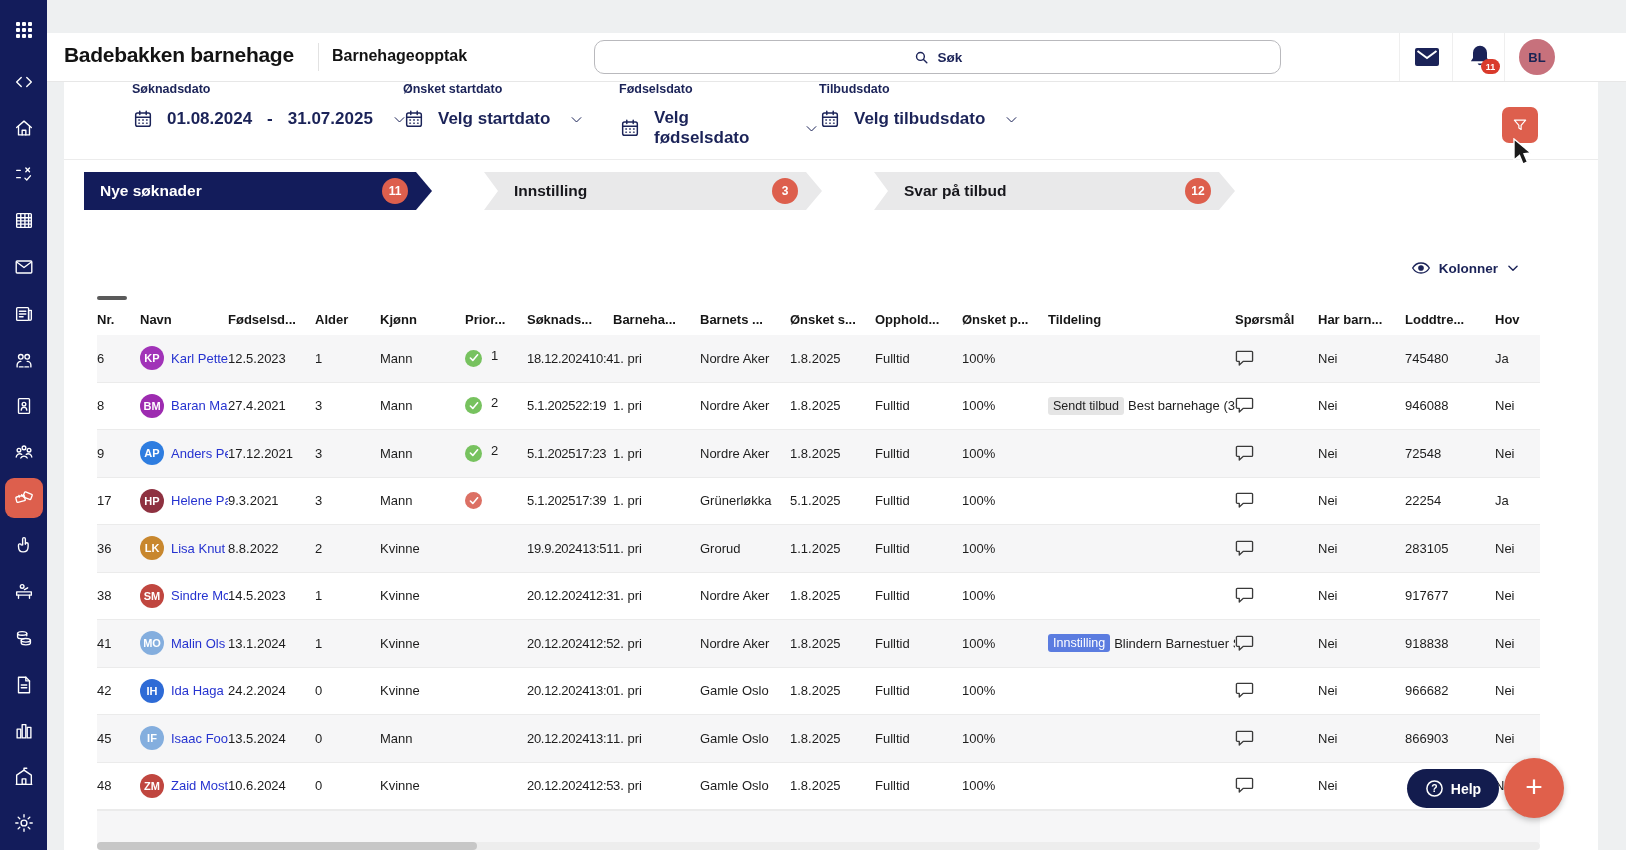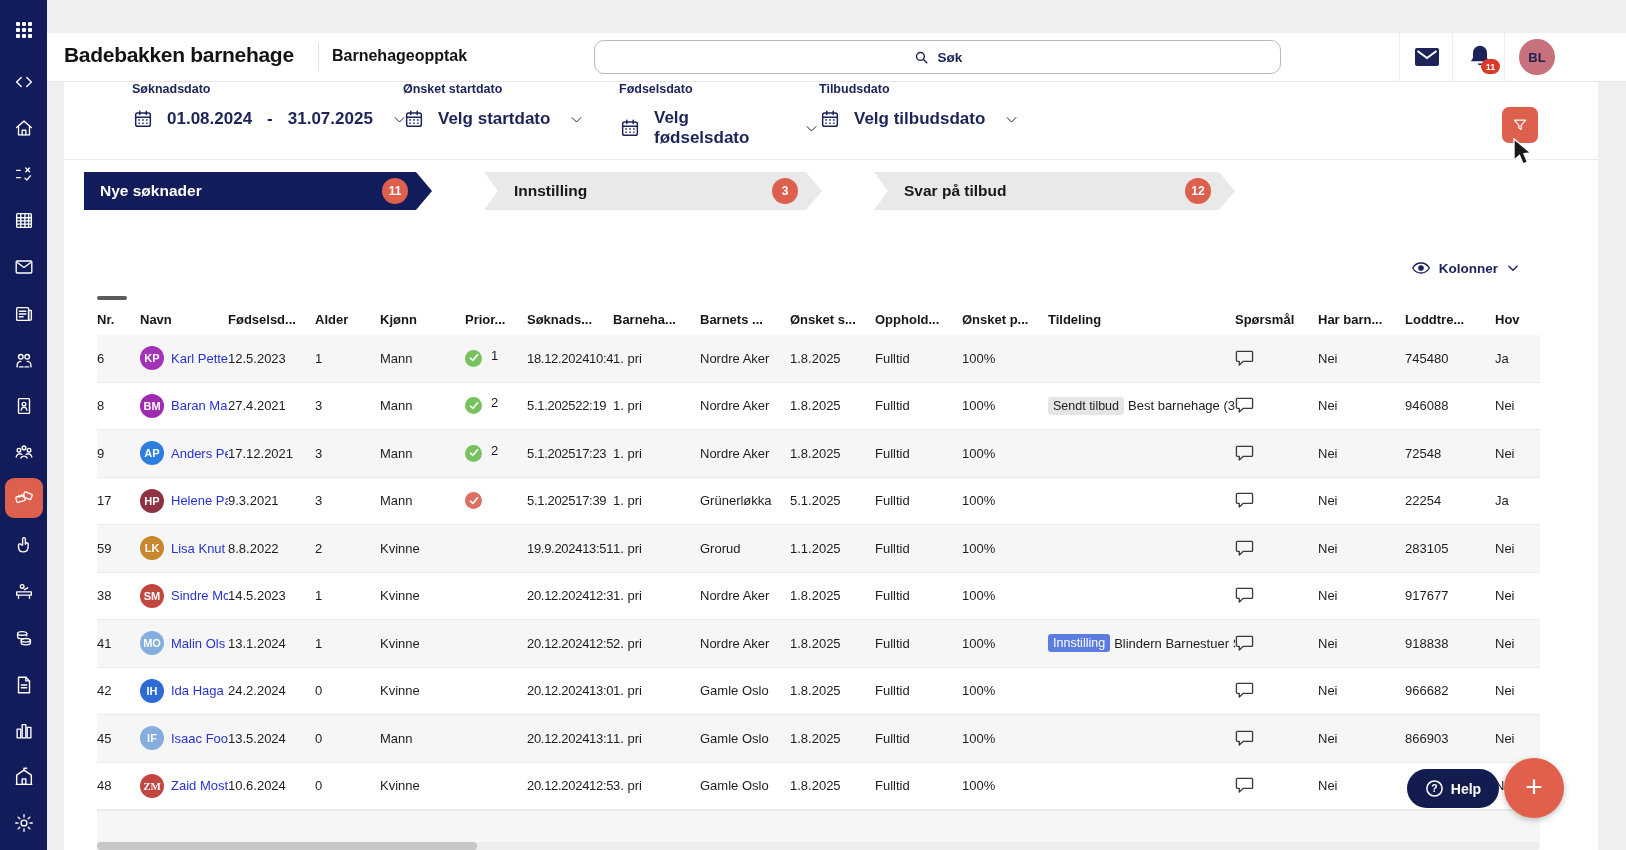--- a/index.html
+++ b/index.html
@@ -589,21 +589,21 @@
             <svg width="19" height="17" viewBox="0 0 20 17">
               <path d="M2.5 1h15a1 1 0 011 1v8.5a1 1 0 01-1 1H8.8l-4.3 3.8v-3.8H2.5a1 1 0 01-1-1V2a1 1 0 011-1z"></path>
             </svg>
           </span>
       </div>
       <div class="c">Nei</div>
       <div class="c">22254</div>
       <div class="c">Ja</div>
     </div>
       <div class="trow tgrid">
-      <div class="c">59</div>
+      <div class="c">36</div>
       <div class="c c-navn">
         <span class="avatar-s" style="background: rgb(200, 135, 46);">LK</span>
         <a class="name-link" href="#">Lisa Knut</a>
       </div>
       <div class="c">8.8.2022</div>
       <div class="c">2</div>
       <div class="c">Kvinne</div>
       <div class="c">
 
         <span class="prio-num"></span>
@@ -761,21 +761,21 @@
             </svg>
           </span>
       </div>
       <div class="c">Nei</div>
       <div class="c">866903</div>
       <div class="c">Nei</div>
     </div>
       <div class="trow tgrid">
       <div class="c">48</div>
       <div class="c c-navn">
-        <span class="avatar-s" style="background: rgb(192, 70, 63); font-family: Liberation Serif, serif;">ZM</span>
+        <span class="avatar-s" style="background: rgb(192, 70, 63);">ZM</span>
         <a class="name-link" href="#">Zaid Most</a>
       </div>
       <div class="c">10.6.2024</div>
       <div class="c">0</div>
       <div class="c">Kvinne</div>
       <div class="c">
 
         <span class="prio-num"></span>
       </div>
       <div class="c c-applied">20.12.202412:54</div>

